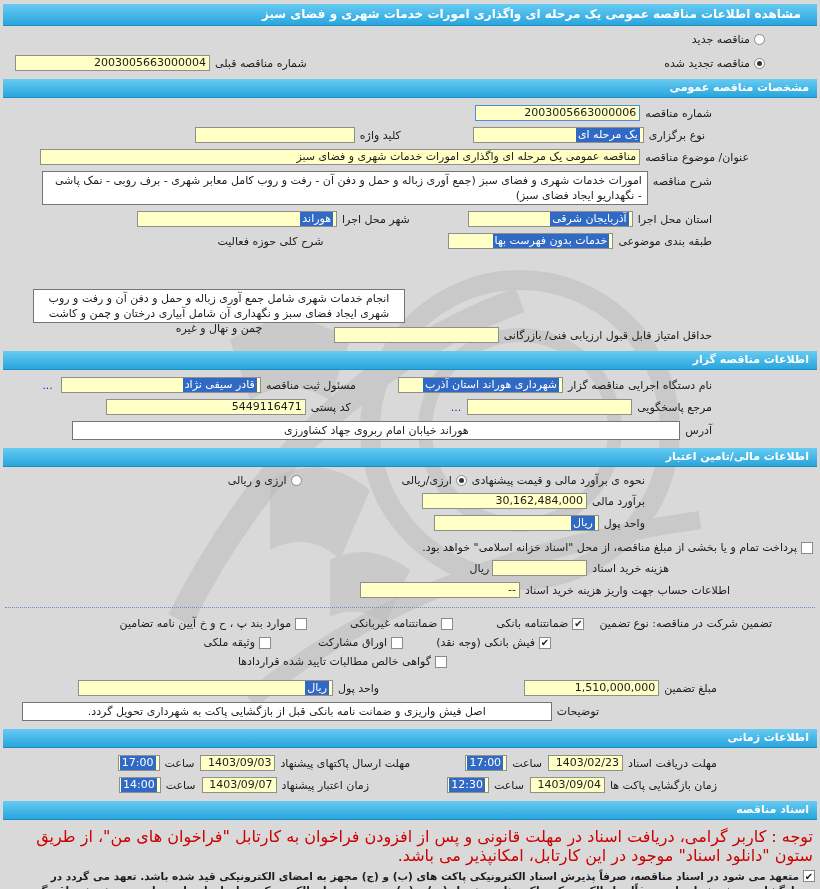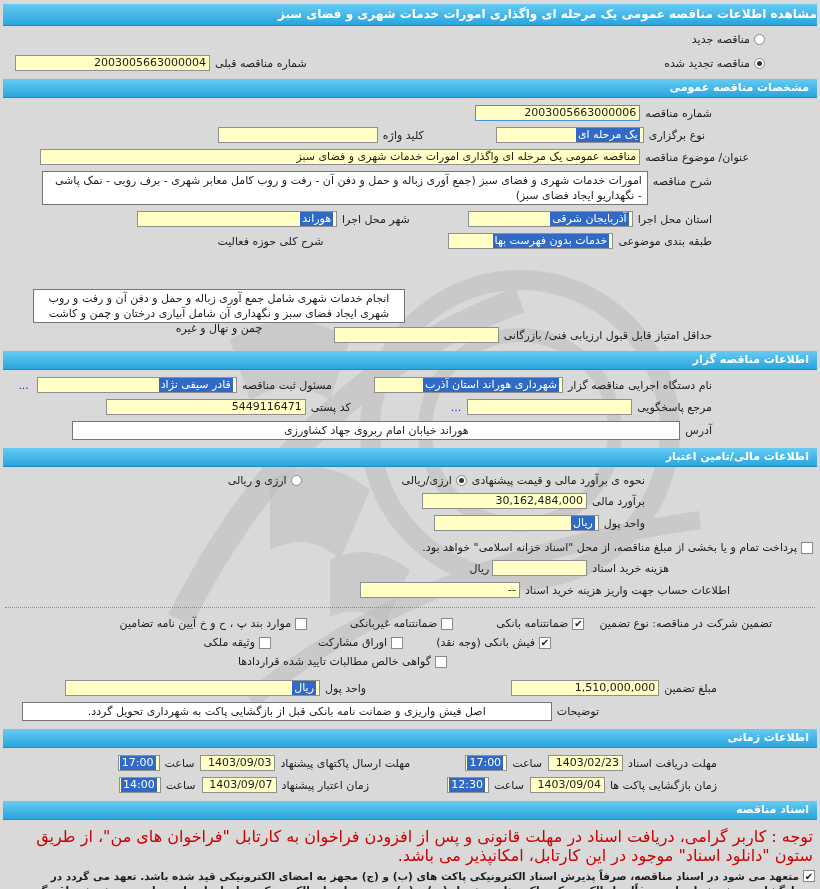--- a/index.html
+++ b/index.html
@@ -12,21 +12,21 @@
     direction:rtl;
     position:relative;
     overflow:hidden;
   }
   .watermark { position:absolute; inset:0; z-index:0; pointer-events:none; }
   .page { position:relative; z-index:1; padding:4px 3px 0; }
 
   .bar {
     background:linear-gradient(#66cbf2,#29a5dd);
     color:#fff; font-weight:bold; font-size:12px;
-    padding:3px 0 4px; margin-bottom:7px;
+    padding:3px 16px 4px; margin-bottom:7px;
     border-bottom:1px solid #1d8cc0;
   }
   .bar.sub { font-size:11px; padding:2px 8px 3px; margin-top:4px; }
 
   .row { display:flex; align-items:center; margin-bottom:6px; }
   .lbl { white-space:nowrap; padding-left:5px; }
   .f {
     background:#ffffc6; border:1px solid #8f8f8f;
     height:16px; line-height:14px; padding:0 3px;
     overflow:hidden; white-space:nowrap; display:flex; align-items:center;
@@ -105,21 +105,21 @@
 
   <div class="bar sub">مشخصات مناقصه  عمومی</div>
 
   <div class="row" style="margin-right:105px;">
     <span class="lbl">شماره مناقصه</span>
     <span class="f focus" style="width:165px;">2003005663000006</span>
   </div>
 
   <div class="row" style="margin-right:112px;">
     <span class="lbl">نوع برگزاری</span>
-    <span class="f" style="width:148px;">
+    <span class="f" style="width:171px;">
         <span class="sel">یک مرحله ای</span>
       </span>
     <span style="width:72px"></span>
     <span class="lbl">کلید واژه</span>
     <span class="f" style="width:160px;"></span>
   </div>
 
   <div class="row" style="margin-right:68px;">
     <span class="lbl">عنوان/ موضوع  مناقصه</span>
     <span class="f" style="width:600px;">مناقصه عمومی یک مرحله ای واگذاری امورات خدمات شهری و فضای سبز</span>
@@ -157,21 +157,21 @@
 
   <div class="row" style="margin-right:105px; margin-bottom:8px;">
     <span class="lbl">حداقل امتیاز قابل قبول ارزیابی فنی/ بازرگانی</span>
     <span class="f" style="width:165px;"></span>
   </div>
 
   <div class="bar sub">اطلاعات مناقصه گزار</div>
 
   <div class="row" style="margin-right:105px;">
     <span class="lbl">نام دستگاه اجرایی مناقصه گزار</span>
-    <span class="f" style="width:189px;">
+    <span class="f" style="width:165px;">
         <span class="sel">شهرداری هوراند استان آذرب</span>
       </span>
     <span style="width:42px"></span>
     <span class="lbl">مسئول ثبت مناقصه</span>
     <span class="f" style="width:200px;">
         <span class="sel">قادر سیفی نژاد</span>
       </span>
     <span style="width:8px"></span>
     <span class="link">...</span>
   </div>
@@ -256,21 +256,21 @@
     <span class="lbl">وثیقه ملکی</span>
   </div>
 
   <div class="row" style="margin-right:370px; margin-bottom:12px;">
     <span class="chk"></span>
     <span class="lbl">گواهی خالص مطالبات تایید شده قراردادها</span>
   </div>
 
   <div class="row" style="margin-right:100px;">
     <span class="lbl">مبلغ  تضمین</span>
-    <span class="f" style="width:148px;">1,510,000,000</span>
+    <span class="f" style="width:135px;">1,510,000,000</span>
     <span style="width:145px"></span>
     <span class="lbl">واحد پول</span>
     <span class="f" style="width:255px;">
         <span class="sel">ریال</span>
       </span>
   </div>
 
   <div class="row" style="margin-right:218px; margin-bottom:8px;">
     <span class="lbl">توضیحات</span>
     <span class="whitebox" style="width:530px; height:19px; text-align:center;">اصل فیش واریزی و ضمانت نامه بانکی قبل از بازگشایی پاکت به شهرداری تحویل گردد.</span>

